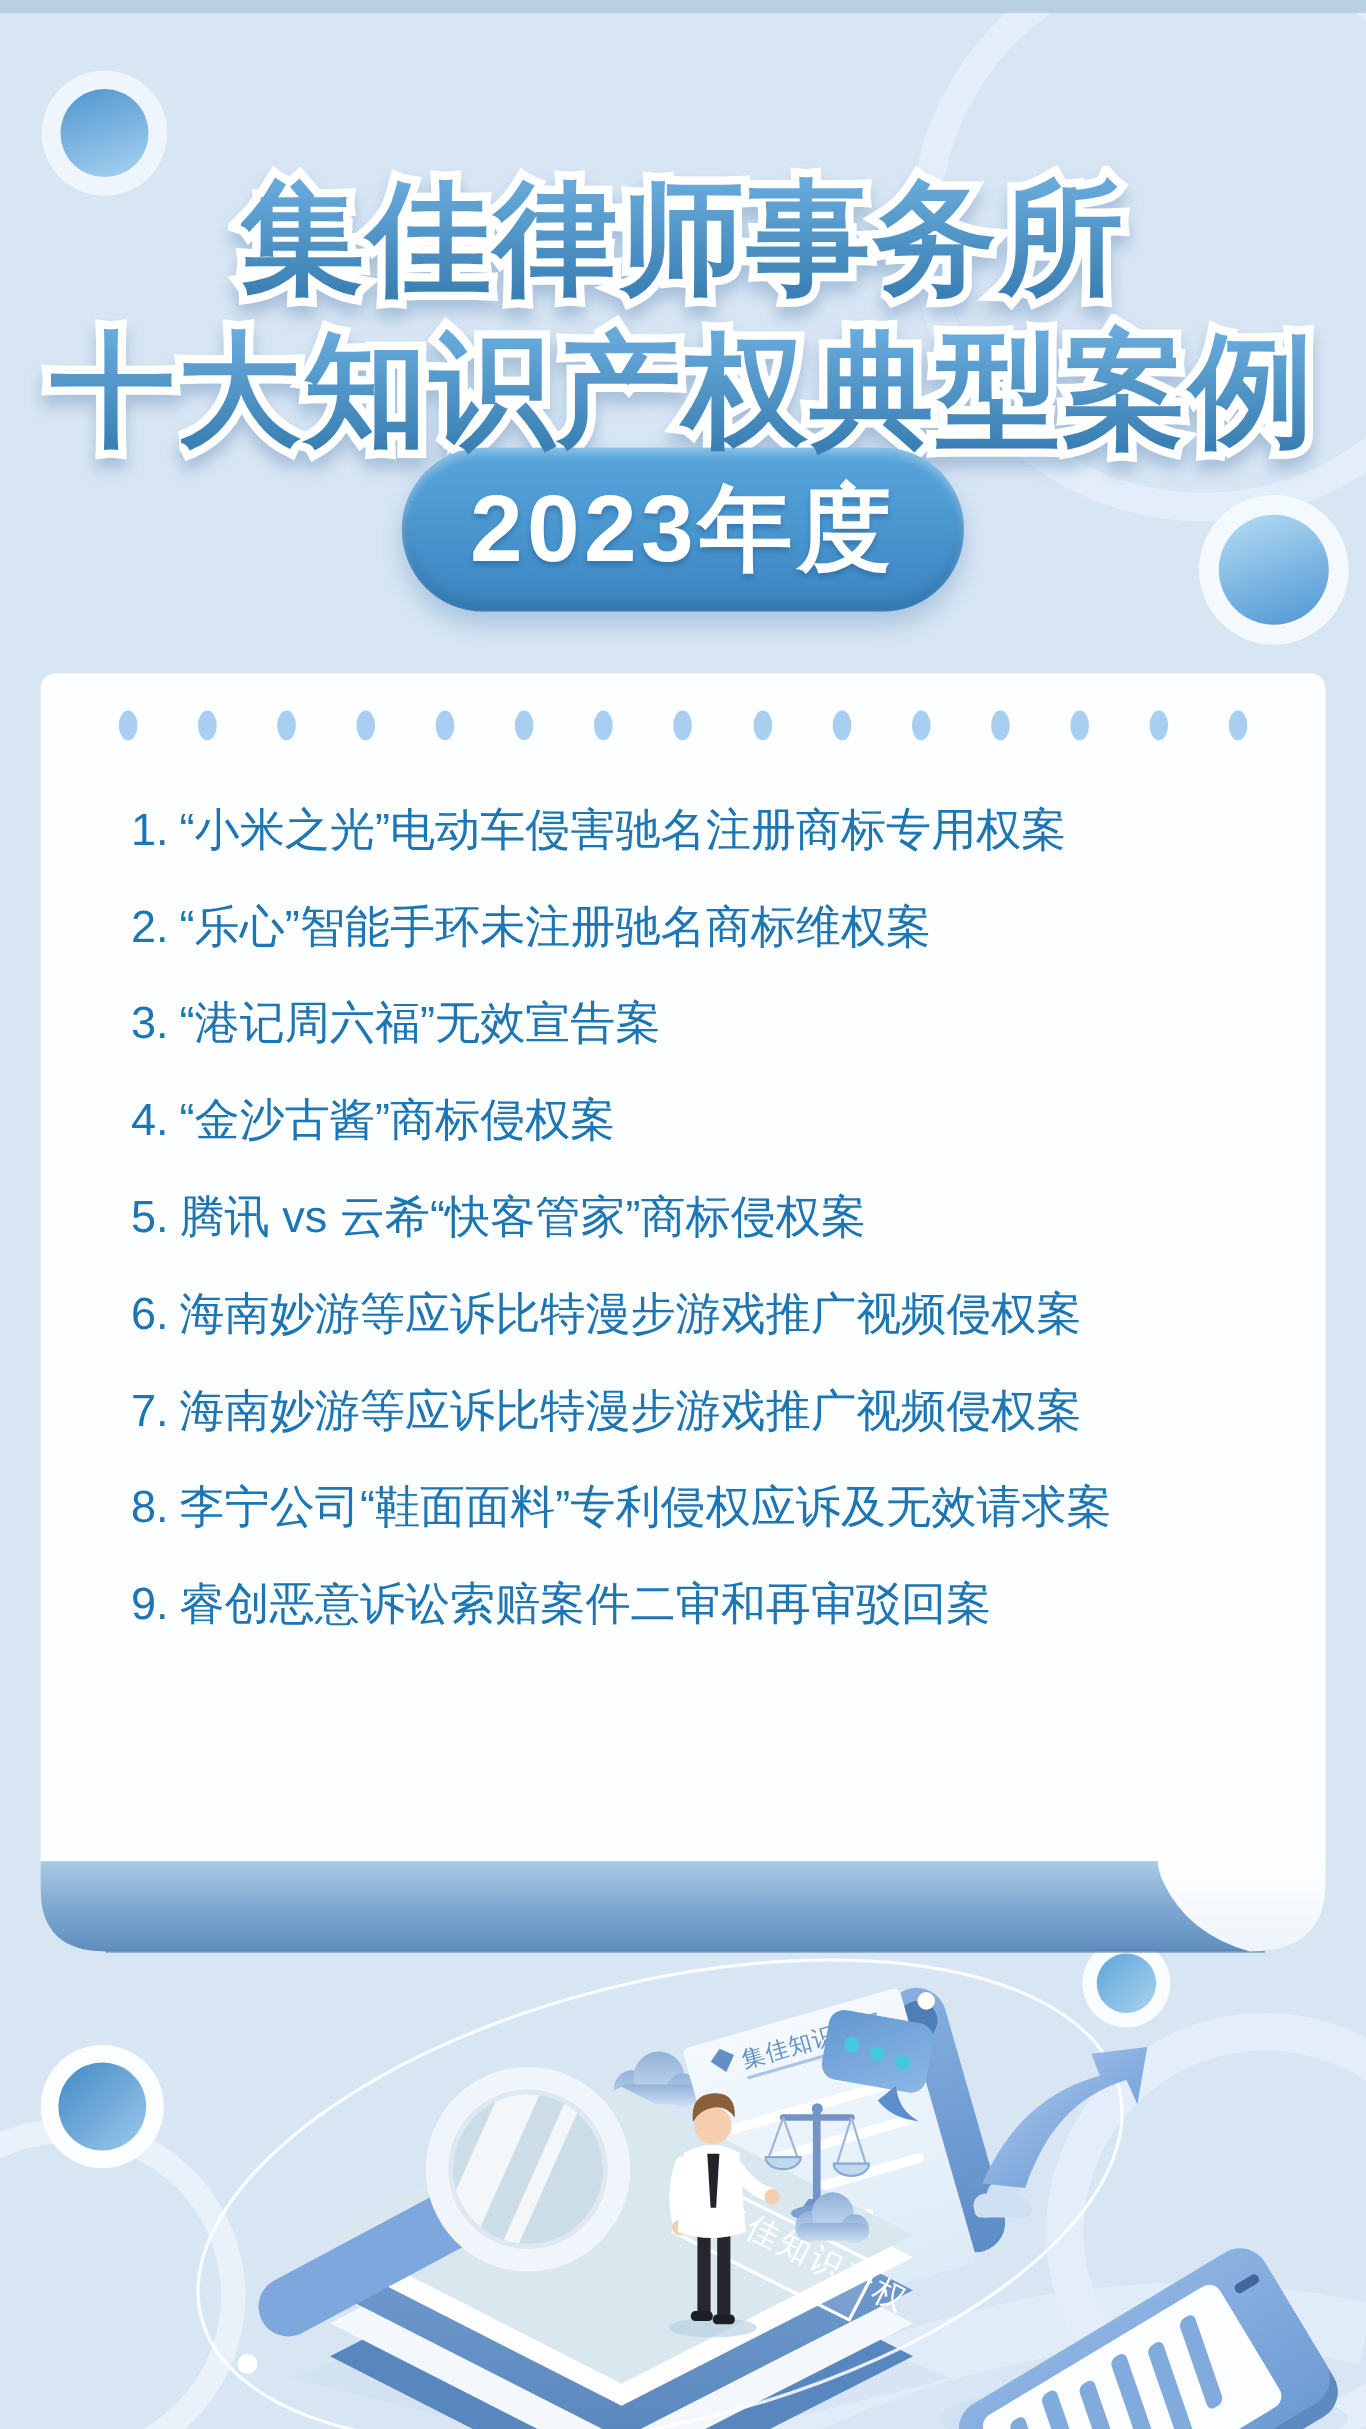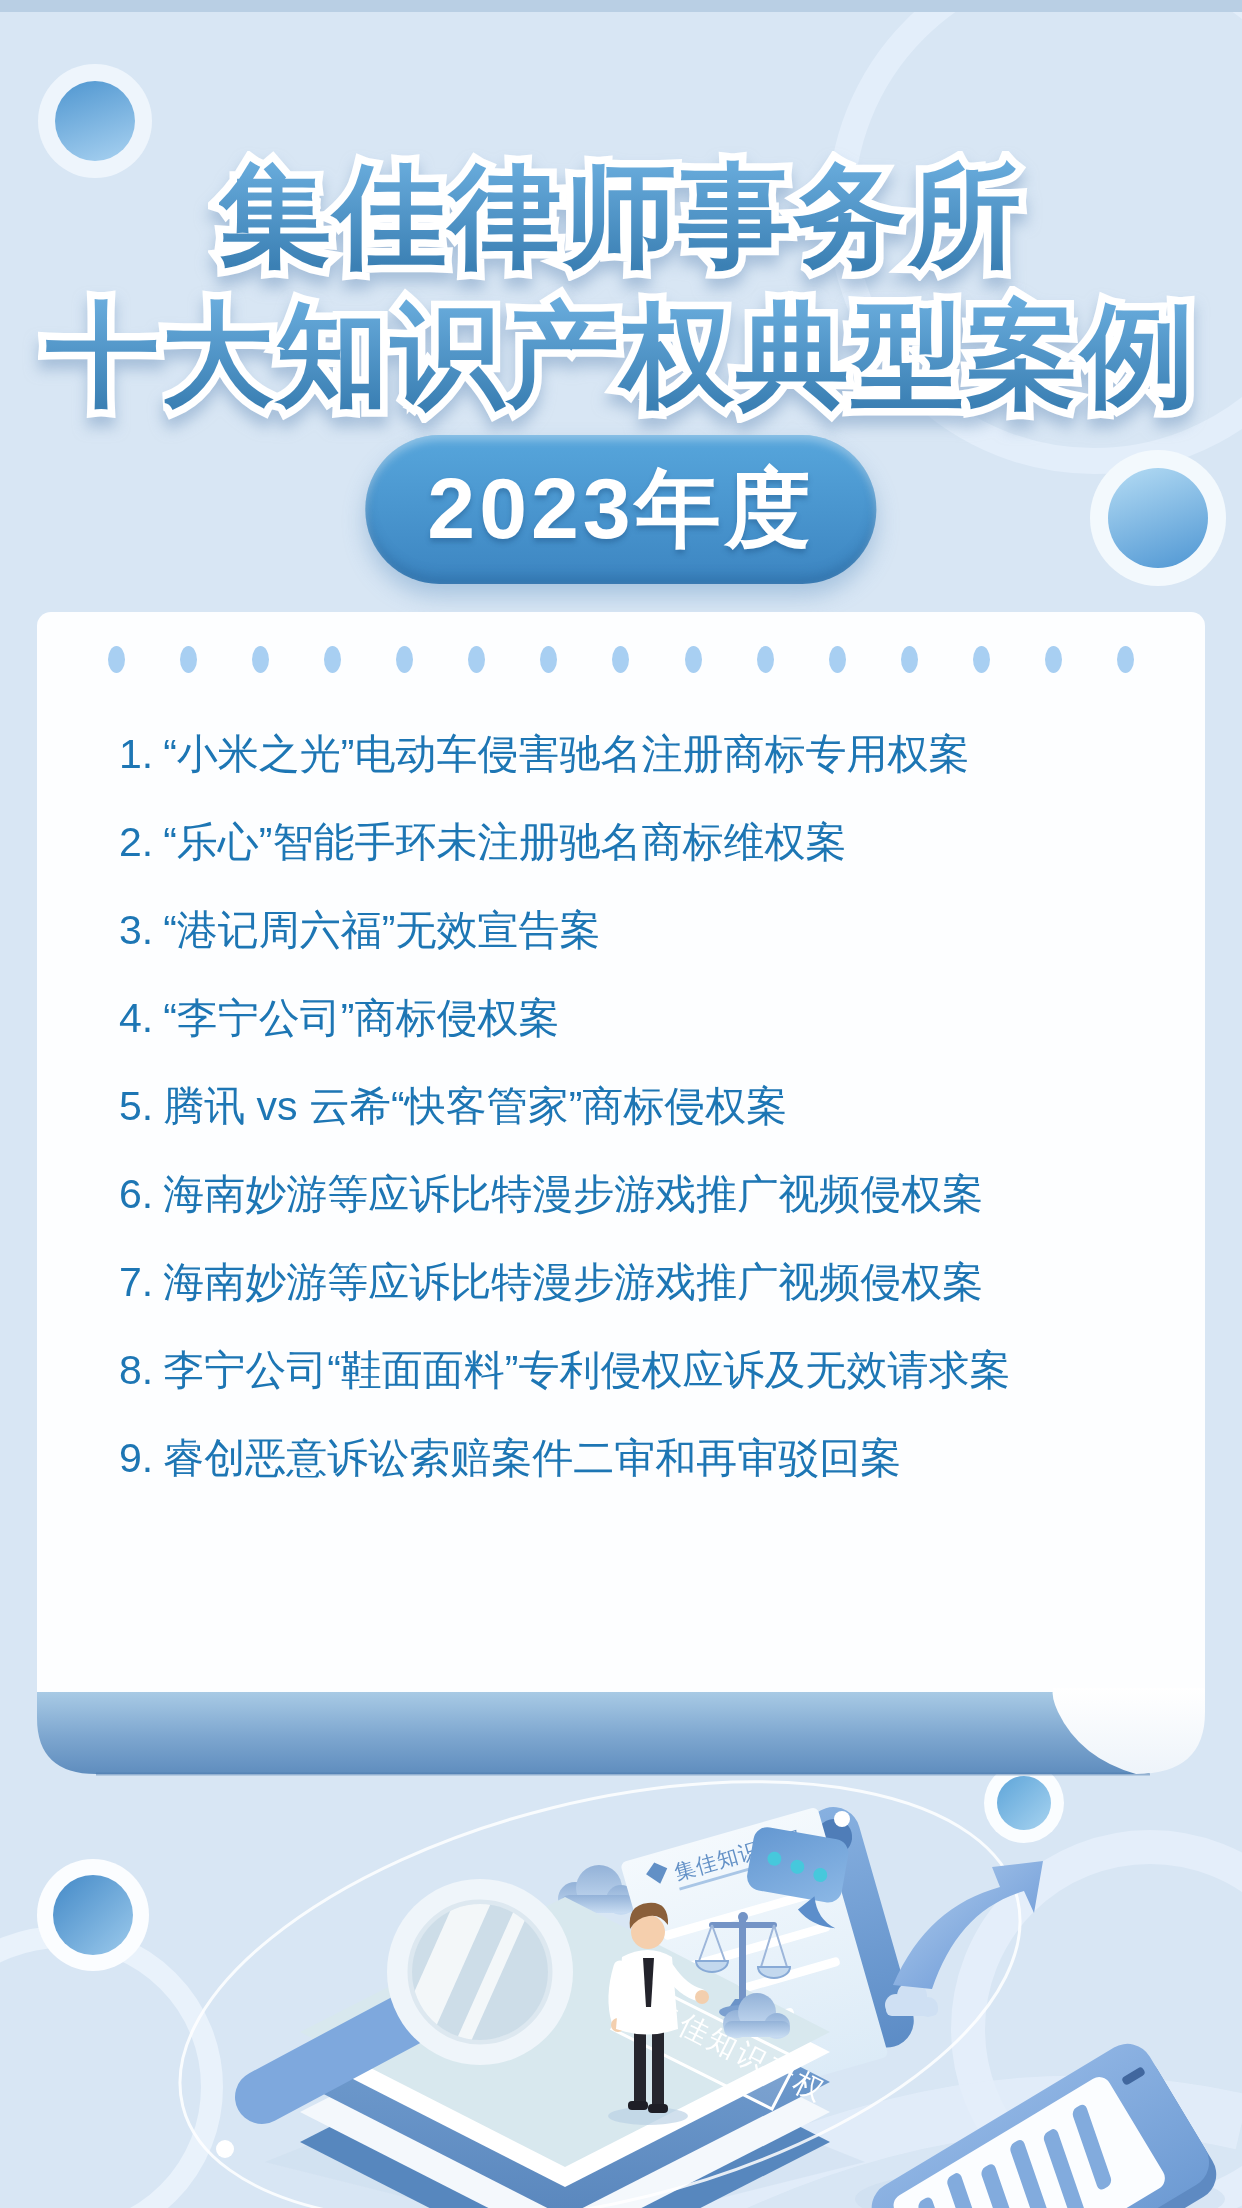--- a/index.html
+++ b/index.html
@@ -29,21 +29,21 @@
     filter:drop-shadow(0 10px 7px rgba(128,160,197,.55));
     z-index:0;letter-spacing:2px;
   }
   .title-line .grad{
     position:relative;z-index:1;
     background:linear-gradient(180deg,#6cafdf 0%,#3b80b4 90%);
     -webkit-background-clip:text;background-clip:text;color:transparent;
   }
   
   .badge{
-    position:absolute;top:423px;left:50%;transform:translateX(-50%);
+    position:absolute;top:395px;left:50%;transform:translateX(-50%);
     padding:16px 62px;border-radius:74px;
     background:linear-gradient(180deg,#57a6dc 0%,#3c85c1 100%);
     box-shadow:0 12px 22px rgba(96,144,193,.40),
                inset 0 5px 9px rgba(255,255,255,.35),
                inset 0 -8px 12px rgba(24,74,124,.28);
     color:#fff;font-size:86px;font-weight:bold;letter-spacing:4px;
     text-shadow:0 4px 5px rgba(25,80,130,.38);
     text-align:right;
   }
   
@@ -113,21 +113,21 @@
       <li>
         <span class="num">2.</span>
         <span class="txt">“乐心”智能手环未注册驰名商标维权案</span>
       </li>
       <li>
         <span class="num">3.</span>
         <span class="txt">“港记周六福”无效宣告案</span>
       </li>
       <li>
         <span class="num">4.</span>
-        <span class="txt">“李宁公司”商标侵权案</span>
+        <span class="txt">“金沙古酱”商标侵权案</span>
       </li>
       <li>
         <span class="num">5.</span>
         <span class="txt">腾讯 vs 云希“快客管家”商标侵权案</span>
       </li>
       <li>
         <span class="num">6.</span>
         <span class="txt">海南妙游等应诉比特漫步游戏推广视频侵权案</span>
       </li>
       <li>

